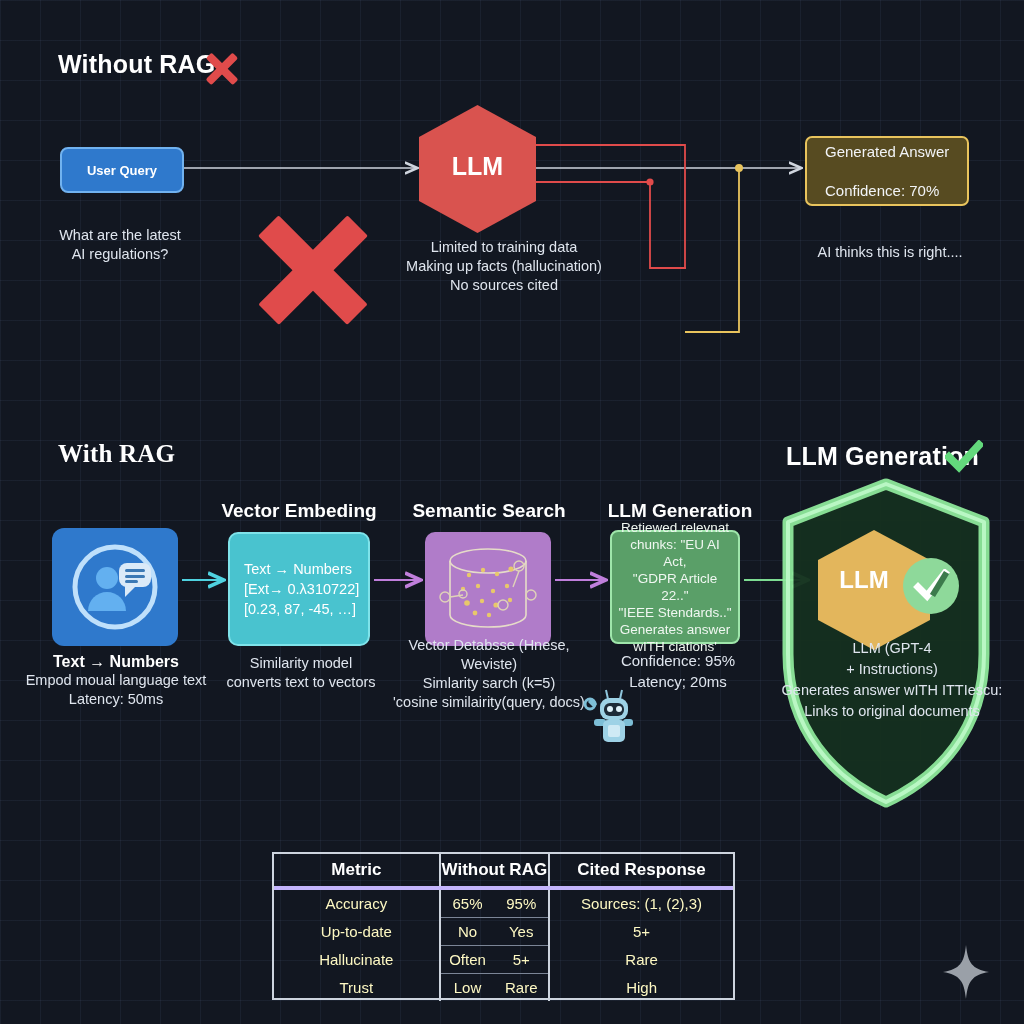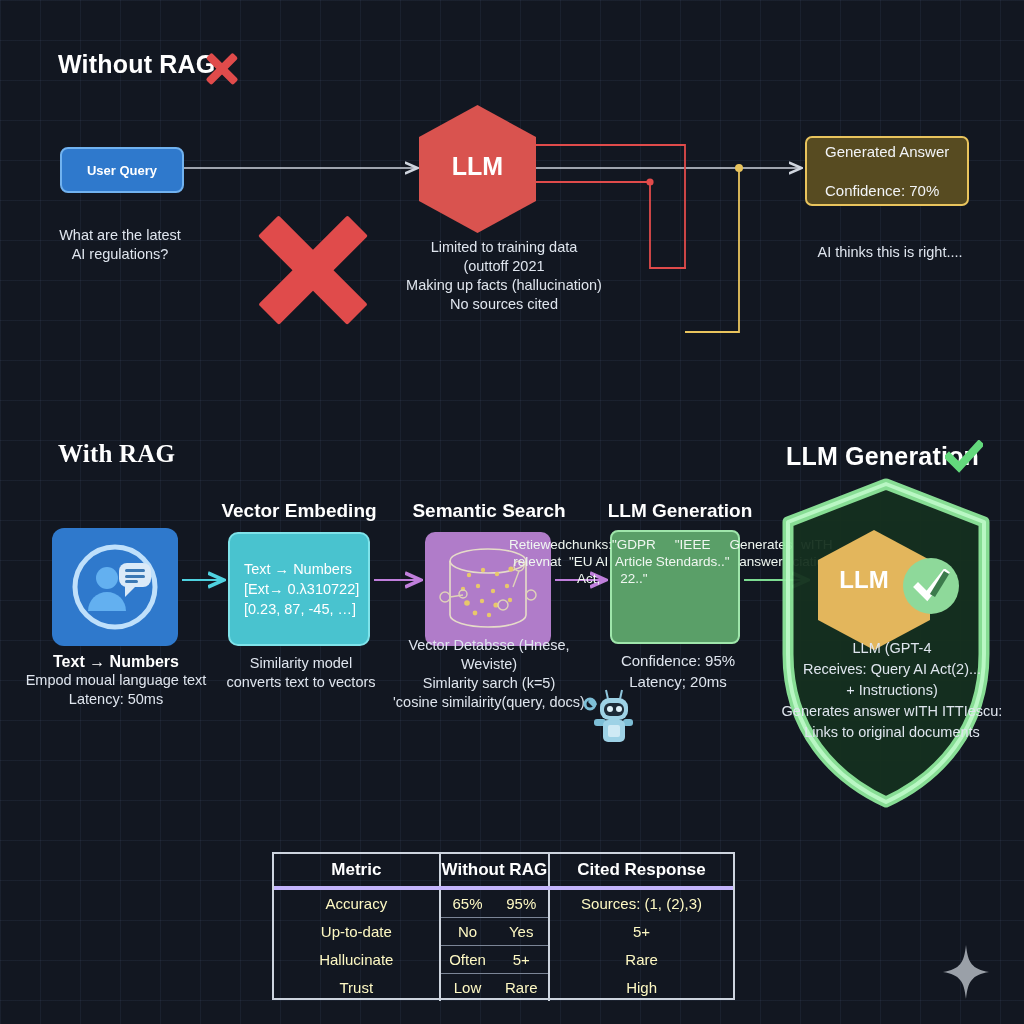--- a/index.html
+++ b/index.html
@@ -72,21 +72,21 @@
   #vec-cap{left:210px;top:654px;width:182px;}
 
   #sem-title{left:405px;top:500px;width:168px;}
   #sem-box{left:425px;top:532px;width:126px;height:114px;
     background:#b07cc9;border-radius:10px;display:flex;align-items:center;justify-content:center;}
   #sem-cap{left:384px;top:636px;width:210px;}
 
   #gen-title{left:600px;top:500px;width:160px;}
   #gen-box{left:610px;top:530px;width:130px;height:114px;
     background:#5a9f68;border:2px solid #9fe6ab;border-radius:8px;
-    display:flex;flex-direction:row;justify-content:center;
+    display:flex;flex-direction:column;align-items:center;justify-content:center;
     box-sizing:border-box;padding:4px 6px;}
   #gen-box div{font-size:13.5px;line-height:17px;color:#f0f7f1;text-align:center;}
   #gen-cap{left:608px;top:650px;width:140px;}
   #gen-cap div{font-size:15px;line-height:21px;}
 
   #robot{left:578px;top:686px;width:70px;height:66px;}
 
   
   #shield-wrap{left:778px;top:478px;width:216px;height:332px;}
   #llmgen-title{left:786px;top:442px;}
@@ -173,21 +173,20 @@
     </div>
 </div>
 
 <div class="abs hex" id="llm-hex-red">
   <div class="hexshape"></div>
 </div>
 <div class="abs" id="llm-red-label">LLM</div>
 
 <div class="abs cap" id="llm-red-caption">
   <div>Limited to training data</div>
-  <div>(outtoff 2021</div>
   <div>Making up facts (hallucination)</div>
   <div>No sources cited</div>
 </div>
 
 <div class="abs" id="gen-answer-box">
   <div>Generated Answer</div>
   <div>Confidence: 70%</div>
 </div>
 <div class="abs cap" id="ai-thinks">AI thinks this is right....</div>
 
@@ -310,21 +309,20 @@
 </div>
 <div class="abs" id="llm-gold-label">LLM</div>
 <div class="abs" id="gold-check">
   <svg width="38" height="34" viewBox="0 0 38 34">
     <path d="M6,18 L15,27 L33,4" fill="none" stroke="#ffffff" stroke-width="7" stroke-linecap="square"></path>
     <path d="M22,24 L33,6" fill="none" stroke="#3c7a4c" stroke-width="6" stroke-linecap="square"></path>
   </svg>
 </div>
 <div class="abs cap" id="shield-cap">
   <div>LLM (GPT-4</div>
-  <div>Receives: Query AI Act(2)...</div>
   <div>+ Instructions)</div>
   <div>Generates answer wITH ITTIescu:</div>
   <div>Links to original documents</div>
 </div>
 
 <div class="abs" id="table-wrap">
   <table>
     <thead>
       <tr>
         <th class="col-metric bd-r">Metric</th>

